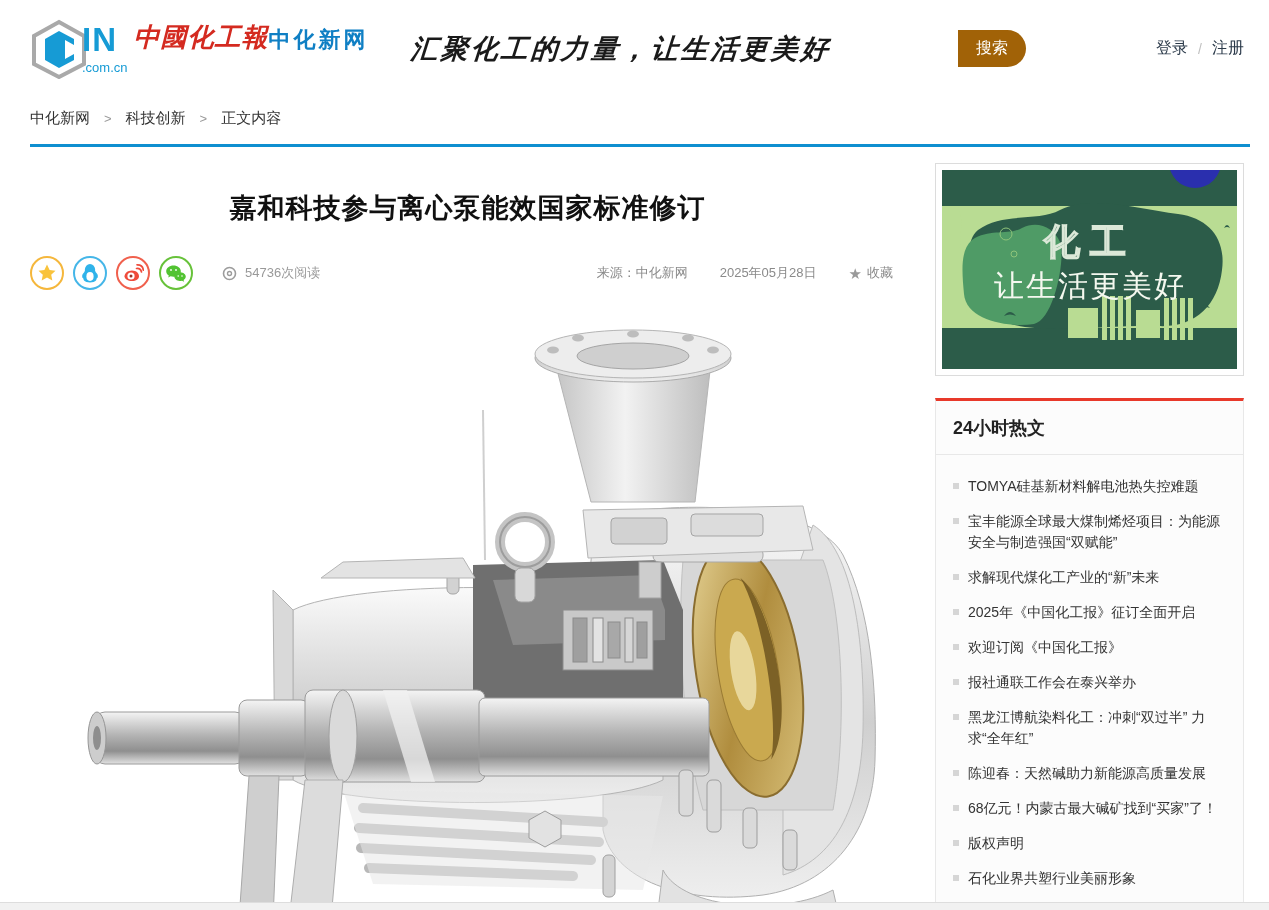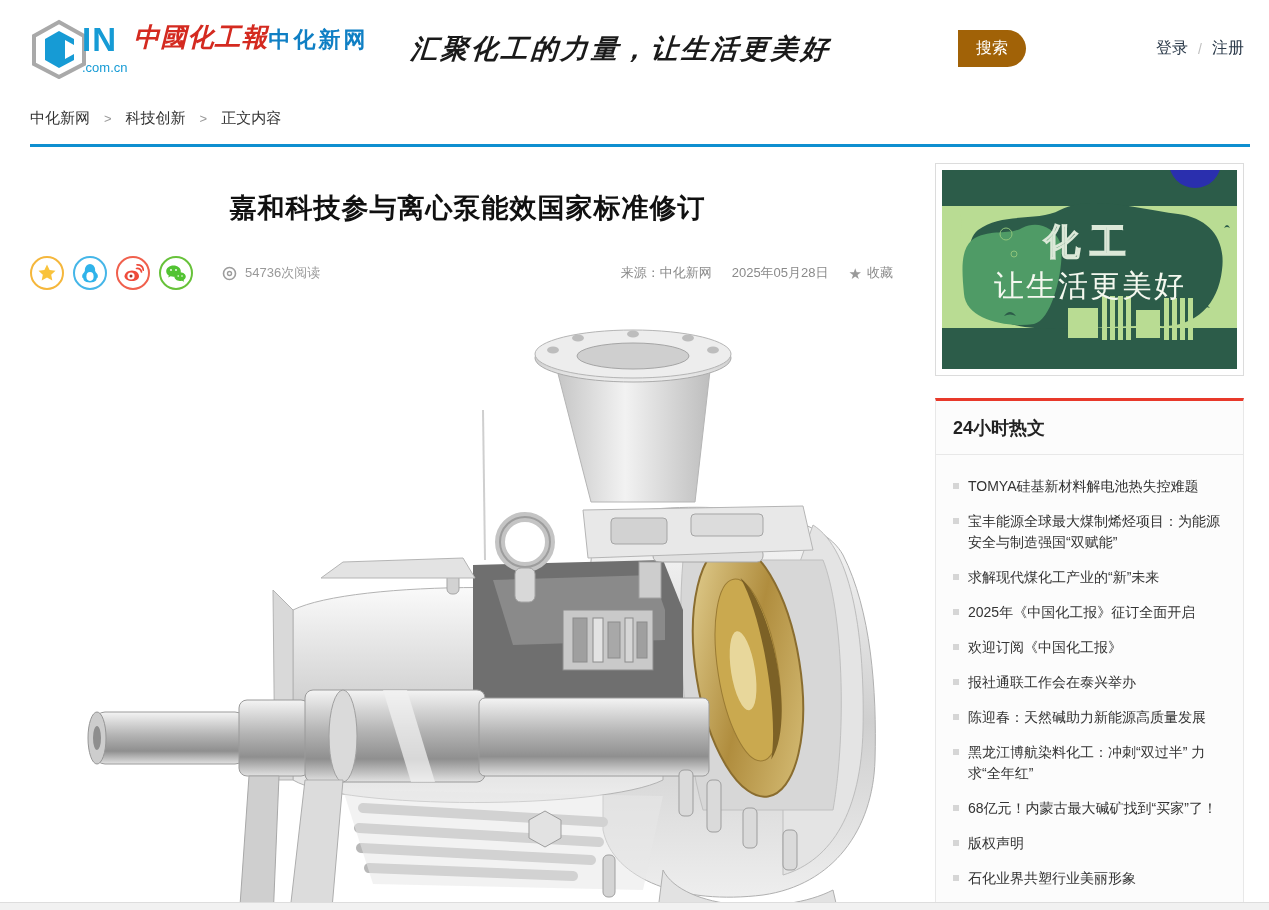--- a/index.html
+++ b/index.html
@@ -40,21 +40,21 @@
   .article-title { text-align:center; font-size:27px; font-weight:bold; color:#101010; margin-top:27px; letter-spacing:1px; }
   .meta-row { display:flex; align-items:center; margin-top:30px; }
   .share-group { display:flex; gap:9px; }
   .share-icon { width:34px; height:34px; border-radius:50%; background:#fff; border:2px solid #ccc;
     display:flex; align-items:center; justify-content:center; cursor:pointer; }
   .share-qzone  { border-color:#f5b73c; }
   .share-qq     { border-color:#45b6e8; }
   .share-weibo  { border-color:#f0604d; }
   .share-wechat { border-color:#67c23a; }
   .views { margin-left:28px; display:flex; align-items:center; gap:7px; color:#999; font-size:13px; }
-  .meta-right { margin-left:auto; display:flex; gap:20px; color:#8a8a8a; font-size:13px; padding-right:12px;}
+  .meta-right { margin-left:auto; display:flex; gap:32px; color:#8a8a8a; font-size:13px; padding-right:12px;}
   .fav { display:flex; align-items:center; gap:5px; cursor:pointer; color:#8a8a8a; }
   .fav-star { color:#9a9a9a; font-size:15px; line-height:1; }
   .article-figure { margin-top:20px; height:602px; overflow:hidden; display:flex; justify-content:center; }
   
   .sidebar { width:309px; margin-left:30px; }
   .banner-box { border:1px solid #dcdcdc; background:#fff; padding:6px; cursor:pointer; }
   .banner-box svg { display:block; }
   .hot-box { margin-top:22px; border:1px solid #e8e8e8; border-top:3px solid #e8392a; background:#fcfcfc; }
   .hot-title { font-size:18px; font-weight:bold; color:#222; padding:15px 17px 14px; border-bottom:1px solid #e8e8e8; }
   .hot-list { list-style:none; padding:7px 16px 16px 17px; }
@@ -314,23 +314,23 @@
           <li class="hot-item"><span>宝丰能源全球最大煤制烯烃项目：为能源安全与制造强国“双赋能”</span></li>
 
           <li class="hot-item"><span>求解现代煤化工产业的“新”未来</span></li>
 
           <li class="hot-item"><span>2025年《中国化工报》征订全面开启</span></li>
 
           <li class="hot-item"><span>欢迎订阅《中国化工报》</span></li>
 
           <li class="hot-item"><span>报社通联工作会在泰兴举办</span></li>
 
+          <li class="hot-item"><span>黑龙江博航染料化工：冲刺“双过半” 力求“全年红”</span></li>
+
           <li class="hot-item"><span>陈迎春：天然碱助力新能源高质量发展</span></li>
-
-          <li class="hot-item"><span>黑龙江博航染料化工：冲刺“双过半” 力求“全年红”</span></li>
 
           <li class="hot-item"><span>68亿元！内蒙古最大碱矿找到“买家”了！</span></li>
 
           <li class="hot-item"><span>版权声明</span></li>
 
           <li class="hot-item"><span>石化业界共塑行业美丽形象</span></li>
         </ul>
     </div>
   </div>
 </div>

